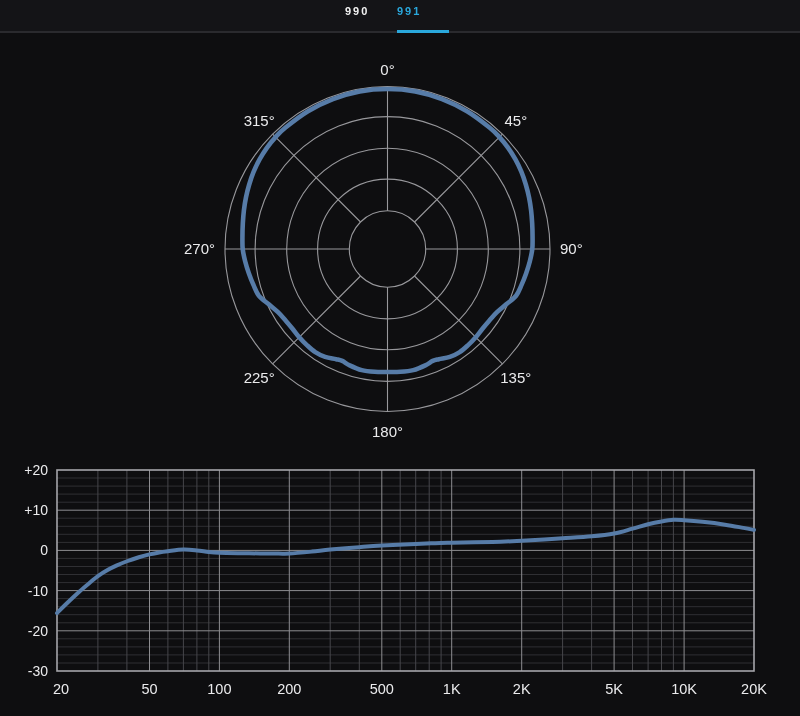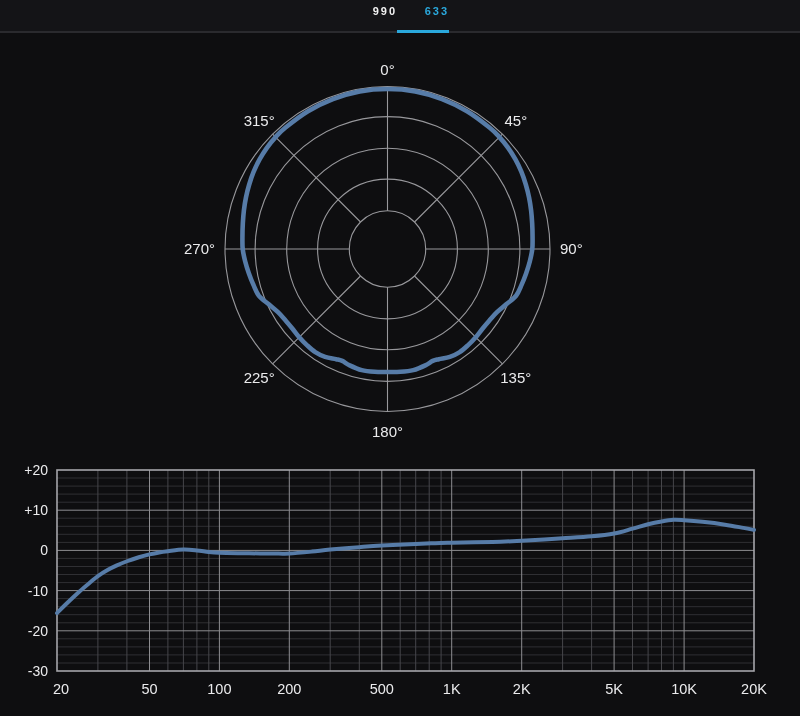--- a/index.html
+++ b/index.html
@@ -7,21 +7,21 @@
     position:relative;width:800px;height:716px;overflow:hidden;
     background:#0e0e10;font-family:"Liberation Sans",sans-serif;
     -webkit-font-smoothing:antialiased;
   }
   .tabbar{
     position:absolute;top:0;left:0;width:800px;height:31px;
     background:#141417;border-bottom:2px solid #2a2a2e;box-sizing:content-box;
   }
   .tabs{position:absolute;left:345px;top:0;height:31px;display:flex;}
   .tab{
-    position:relative;width:52px;height:31px;display:flex;justify-content:flex-end;
+    position:relative;width:52px;height:31px;display:flex;justify-content:flex-start;
     padding-top:5px;box-sizing:border-box;cursor:pointer;
     font-size:11px;font-weight:700;letter-spacing:2px;color:#f2f2f2;
   }
   .tab.active{color:#2aa8dc;}
   .tab .underline{
     position:absolute;left:0;bottom:-2px;width:100%;height:3px;
     background:#2aa8dc;display:none;
   }
   .tab.active .underline{display:block;}
   svg{position:absolute;left:0;display:block;}
@@ -32,21 +32,21 @@
 </head>
 <body>
 
 <div class="screen">
   <header class="tabbar">
     <nav class="tabs" id="tabs">
         <div class="tab">
           <span>990</span>
         </div>
         <div class="tab active">
-          <span>633</span>
+          <span>991</span>
           <div class="underline"></div>
         </div>
       </nav>
   </header>
   <svg id="polar-chart" width="800" height="420" viewBox="0 0 800 420">
       <g>
         <circle cx="387.5" cy="216" r="38.2" fill="none" stroke="#98989c" stroke-width="1.1"></circle>
         <circle cx="387.5" cy="216" r="69.9" fill="none" stroke="#98989c" stroke-width="1.1"></circle>
         <circle cx="387.5" cy="216" r="100.8" fill="none" stroke="#98989c" stroke-width="1.1"></circle>
         <circle cx="387.5" cy="216" r="132.4" fill="none" stroke="#98989c" stroke-width="1.1"></circle>

